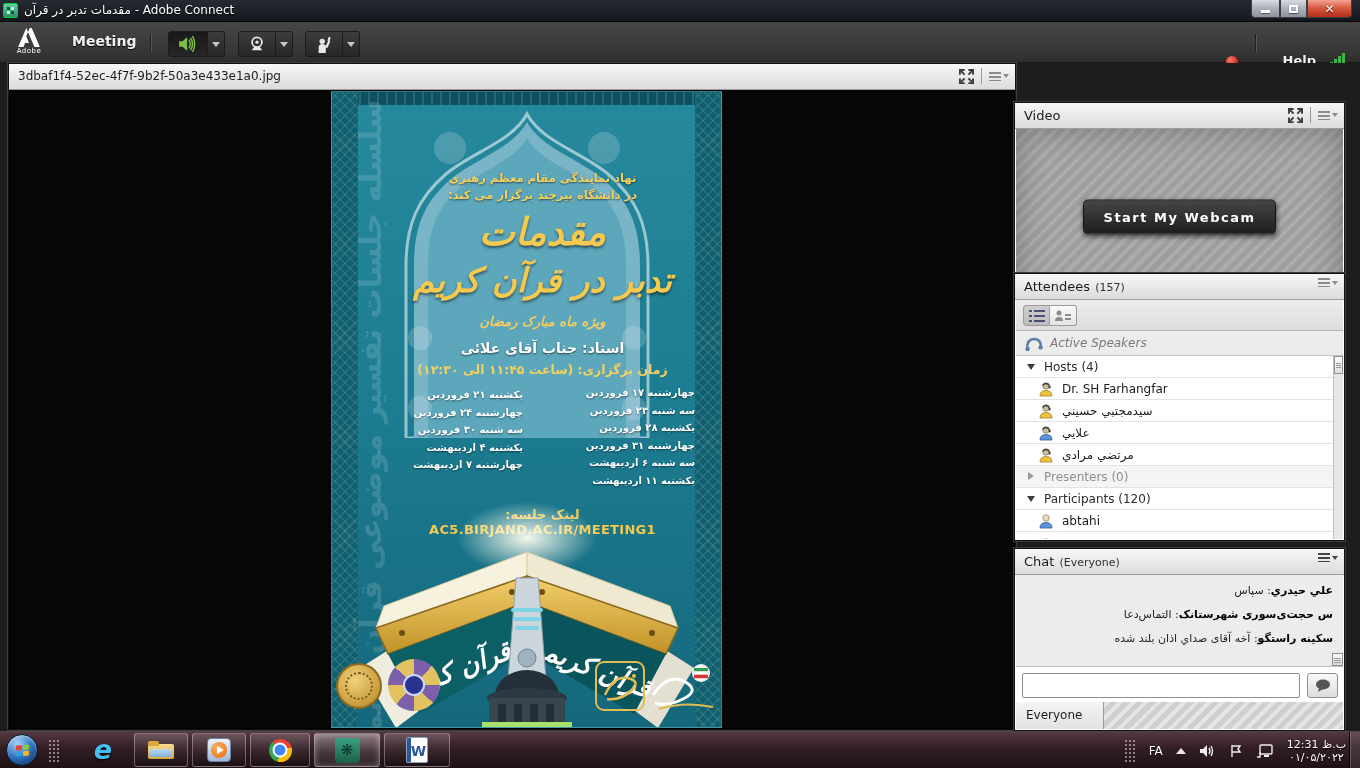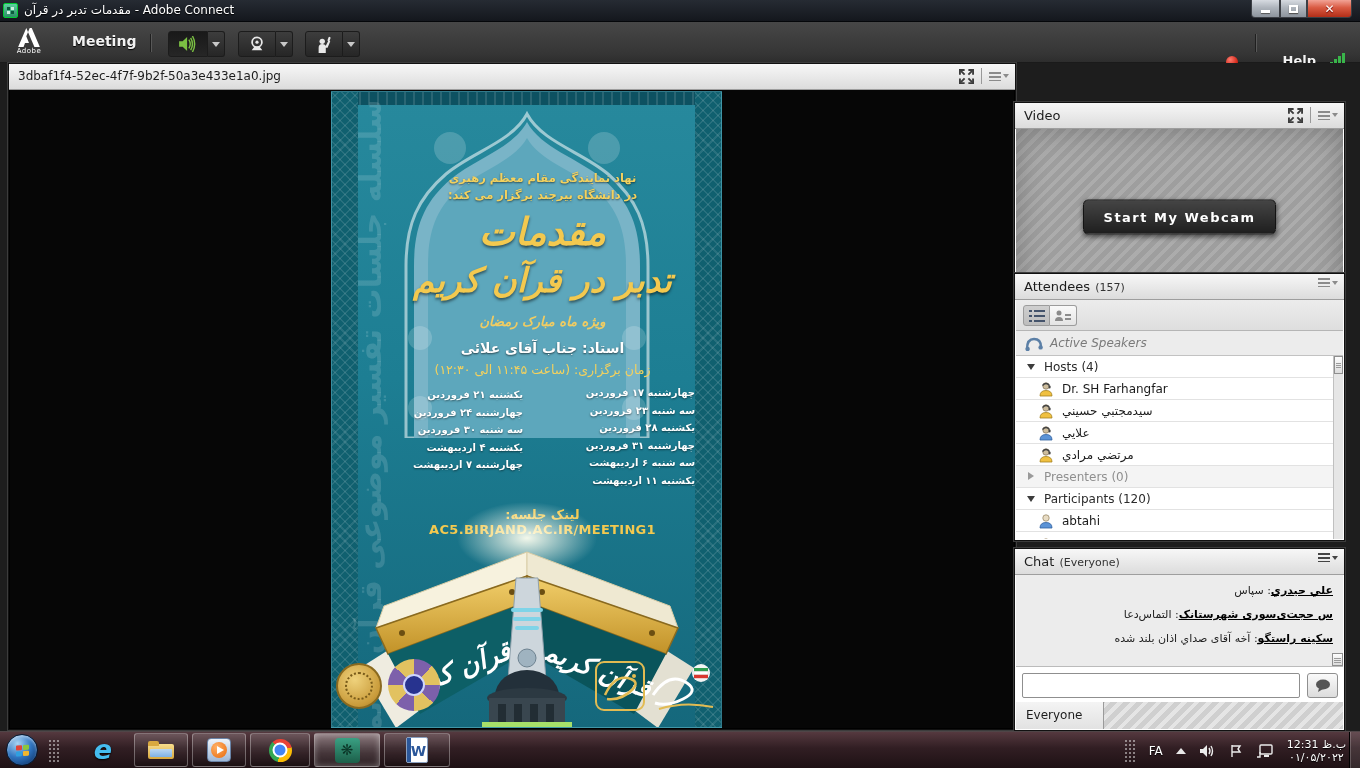--- a/index.html
+++ b/index.html
@@ -86,21 +86,21 @@
   #strip-left { left:0; } #strip-right { right:0; }
   #watermark { position:absolute; left:-262px; top:290px; width:600px; text-align:center;
     transform:rotate(-90deg); font-size:30px; font-weight:bold; color:rgba(255,255,255,0.14); white-space:nowrap; }
   #arch { position:absolute; left:28px; top:16px; }
   .p-txt { position:absolute; left:30px; right:30px; text-align:center; color:#fff;margin-left:32px; }
   #p-head { top:78px; font-size:11.5px; font-weight:bold; color:#f3d15e; line-height:17px; text-shadow:0 1px 2px rgba(0,0,0,.55); }
   #p-title1 { top:118px; font-size:38px; font-weight:bold; color:#f3c94f; font-style:italic; text-shadow:0 2px 3px rgba(0,0,0,.5); }
   #p-title2 { top:168px; font-size:34px; font-weight:bold; color:#f3c94f; font-style:italic; text-shadow:0 2px 3px rgba(0,0,0,.5); }
   #p-sub { top:222px; font-size:13px; font-weight:bold; color:#f0cc62; font-style:italic; }
   #p-inst { top:248px; font-size:14px; font-weight:bold; text-shadow:0 1px 2px rgba(0,0,0,.6); }
-  #p-sched { top:270px; font-size:12.5px; font-weight:normal; color:#f3d15e;text-align:center; }
+  #p-sched { top:270px; font-size:12.5px; font-weight:bold; color:#f3d15e;text-align:center; }
   #p-dates { position:absolute; top:292px; left:26px; right:26px; height:106px; }
   .date-col { position:absolute; top:0; width:165px; font-size:10px; font-weight:bold; color:#fff;
     line-height:17.5px; text-align:right; text-shadow:0 1px 2px rgba(0,0,0,.5); }
   #dates-right { right:0; } #dates-left { left:0; top:2px; }
   #p-link { top:415px; font-size:13px; font-weight:bold; color:#f3c94f; letter-spacing:0.3px; }
   #quran-art { position:absolute; left:0; top:408px; }
   #logo-row { position:absolute; left:0; right:0; top:565px; height:60px; }
   .logo { position:absolute; }
   #logo-nahad { left:4px; top:6px; width:46px; height:46px; border-radius:50%;
     background:radial-gradient(circle at 40% 35%, #efd27c, #c99b3a 70%, #9a7424); border:2px solid #8a6a20; }
@@ -147,21 +147,21 @@
   #att-scroll { position:absolute; right:0; top:0; bottom:0; width:10px; background:#e6e6e6; border-left:1px solid #c0c0c0; }
   #att-thumb { position:absolute; left:0; top:0; width:9px; height:18px; background:linear-gradient(#fdfdfd,#dcdcdc);
     border:1px solid #8f8f8f; }
   #att-thumb::after { content:""; position:absolute; left:1px; right:1px; top:6px; height:5px;
     background:repeating-linear-gradient(#9a9a9a 0 1px, transparent 1px 2px); }
 
   #chat-pod { left:1014px; top:485px; width:331px; height:183px; }
   #chat-msgs { position:absolute; left:1px; top:26px; right:1px; height:92px; background:#ececec;
     border-bottom:1px solid #bbb; padding:9px 10px 0 10px; direction:rtl; overflow:hidden; }
   .chat-line { font-size:11px; color:#222; margin-bottom:11px; }
-  .chat-line b { color:#000;text-decoration:underline; }
+  .chat-line b { color:#000; }
   #chat-scroll { position:absolute; right:1px; top:104px; width:11px; height:13px;
     background:linear-gradient(#fdfdfd,#dcdcdc); border:1px solid #8f8f8f; }
   #chat-scroll::after { content:""; position:absolute; left:1px; right:1px; top:4px; height:5px;
     background:repeating-linear-gradient(#9a9a9a 0 1px, transparent 1px 2px); }
   #chat-input { position:absolute; left:7px; top:124px; width:278px; height:25px;
     border:1px solid #8f8f8f; border-radius:2px; background:#fff; font-size:12px; padding:0 6px; }
   #chat-send { position:absolute; right:6px; top:124px; width:31px; height:25px; border:1px solid #8f8f8f;
     border-radius:3px; background:linear-gradient(#fafafa,#dcdcdc); display:flex; align-items:center; justify-content:center; }
   #chat-tabs { position:absolute; left:1px; right:1px; bottom:1px; height:27px; background:#cfcfcf;
     background-image:repeating-linear-gradient(135deg, rgba(255,255,255,.45) 0 4px, transparent 4px 9px); }

